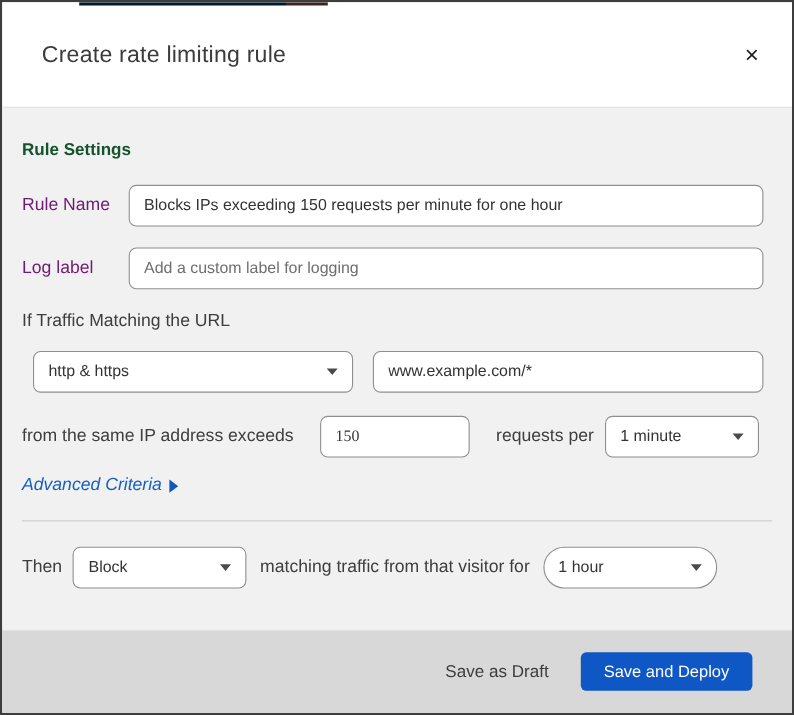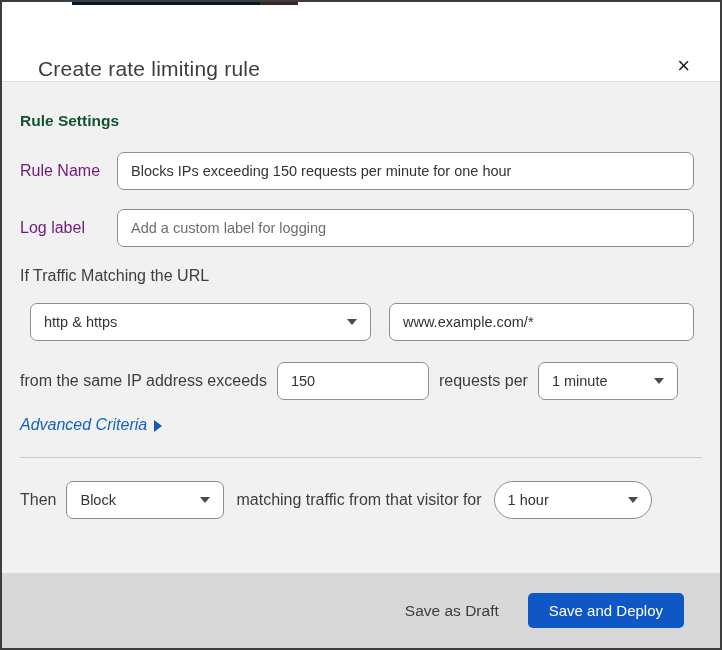--- a/index.html
+++ b/index.html
@@ -10,22 +10,22 @@
     border:2px solid #3d3d3d;
     background:#fff;
     position:relative;
     display:flex;flex-direction:column;
     overflow:hidden;
   }
   .edge-strip{position:absolute;top:0;height:3px;z-index:5;}
   .edge-strip.navy{left:70px;width:188px;background:#02192b;}
   .edge-strip.maroon{left:258px;width:38px;background:#3a2523;}
   .modal-header{
-    height:80px;flex:0 0 auto;background:#ffffff;
-    display:flex;align-items:flex-end;justify-content:space-between;
+    height:96px;flex:0 0 auto;background:#ffffff;
+    display:flex;align-items:center;justify-content:space-between;
     padding:0 24px 0 36px;
     border-bottom:1px solid #dedede;
   }
   .modal-title{font-size:21px;color:#3c3c3c;letter-spacing:.2px;}
   .close-btn{
     background:none;border:none;cursor:pointer;
     font-size:22px;line-height:1;color:#1f1f1f;
     padding:4px 6px;font-family:"Liberation Sans",sans-serif;
   }
   .modal-body{
@@ -55,24 +55,24 @@
     height:38px;background:#fff;border:1px solid #8e8e8e;border-radius:7px;
     display:flex;align-items:center;justify-content:space-between;
     padding:0 13px;font-size:14.5px;color:#333;cursor:pointer;
   }
   .caret-down{
     width:0;height:0;flex:0 0 auto;margin-left:10px;
     border-left:5px solid transparent;border-right:5px solid transparent;
     border-top:6px solid #4a4a4a;
   }
   .scheme-row{margin-left:10px;}
-  .scheme-select{width:341px;flex:0 0 auto;}
+  .scheme-select{width:291px;flex:0 0 auto;}
   .url-input{margin-left:18px;}
   .inline-text{font-size:16px;color:#3d3d3d;white-space:nowrap;}
-  .count-input{width:152px;margin:0 10px;flex:0 0 auto;}
+  .count-input{width:136px;margin:0 24px;flex:0 0 auto;font-family:Liberation Serif, serif;}
   .period-select{width:140px;margin-left:10px;flex:0 0 auto;gap:28px;}
   .adv-row{display:flex;align-items:center;margin:0 0 23px 0;cursor:pointer;width:max-content;font-style:italic;}
   .adv-link{font-size:16px;color:#1461c4;}
   .caret-right{
     width:0;height:0;margin-left:7px;margin-top:2px;
     border-top:6px solid transparent;border-bottom:6px solid transparent;
     border-left:8px solid #1257bb;
   }
   .section-divider{border:none;border-top:1px solid #cbcbcb;margin:0 -8px 23px 0;}
   .then-label{margin-right:10px;}

